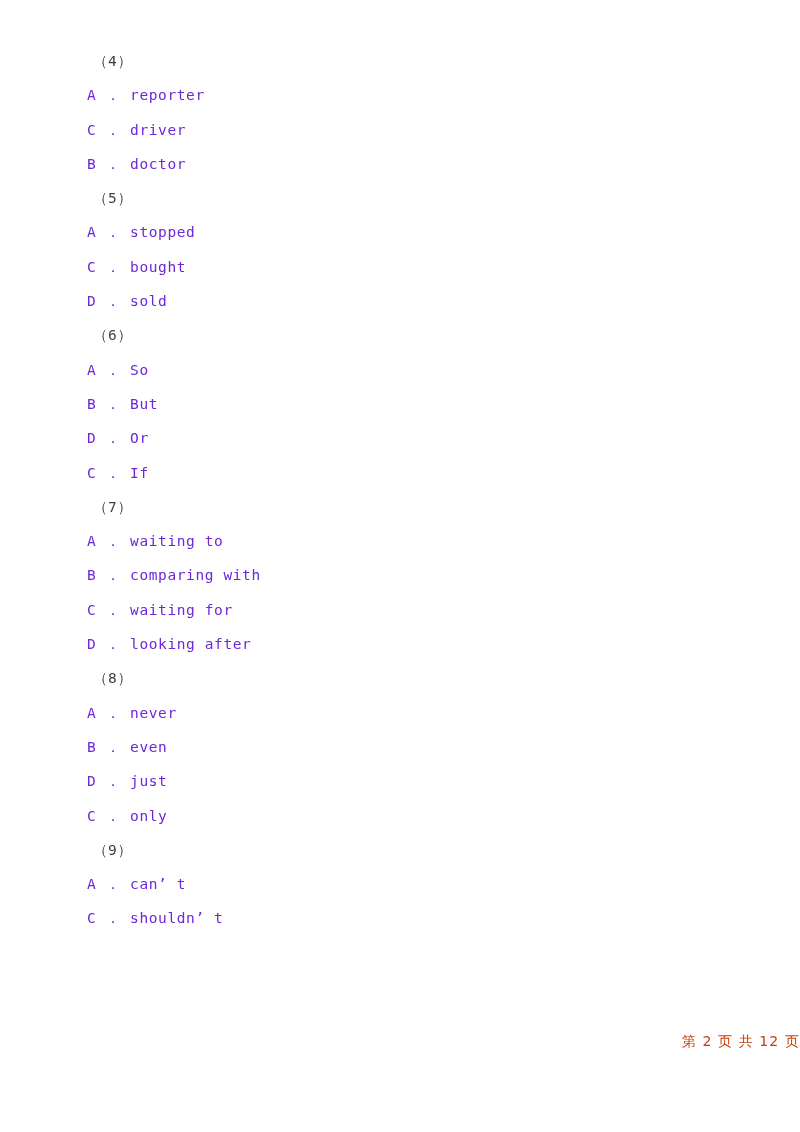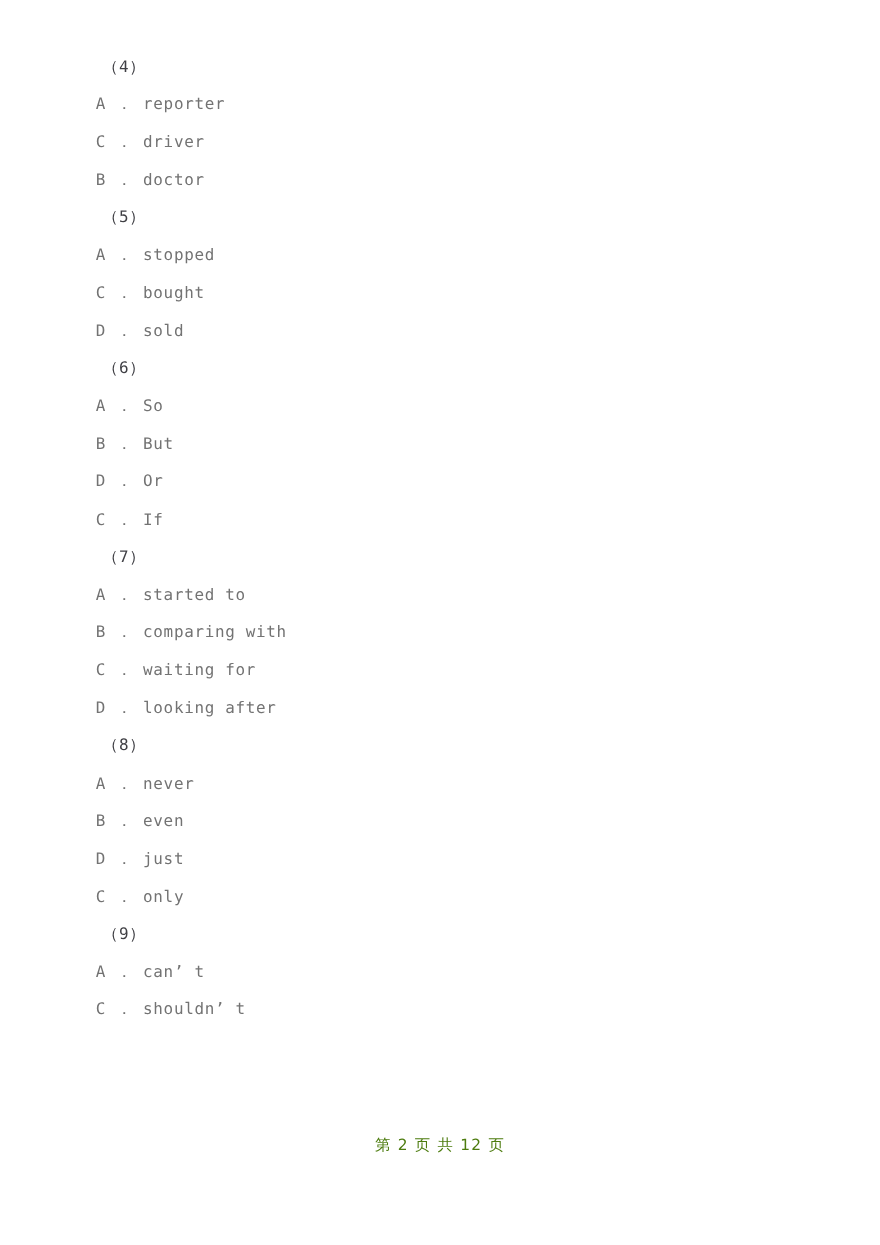--- a/index.html
+++ b/index.html
@@ -36,44 +36,44 @@
     width: 640px;
   }
 
   
   .line {
     height: 34.3px;
     line-height: 34.3px;
     font-size: 14.5px;
     letter-spacing: 0.6px;
     white-space: pre;
-    color: #737373;
+    color: #6d28d9;
   }
 
   
   .line.qnum {
     padding-left: 7px;
     color: #3f3f44;
   }
 
   .line.opt {
     padding-left: 1px;
   }
 
   
   .footer {
     position: absolute;
     left: 0;
     top: 1031px;
     width: 800px;
-    text-align: center;
+    text-align: right;
     font-size: 14px;
     line-height: 20px;
     letter-spacing: 1.1px;
-    color: #4d7c0f;
+    color: #c2410c;
     white-space: pre;
     font-family: "DejaVu Sans", "Liberation Sans", sans-serif;
   }
 </style>
 </head>
 <body>
 
 <div class="page">
 
   <div class="content">
@@ -88,21 +88,21 @@
     <div class="line opt">C ． bought</div>
     <div class="line opt">D ． sold</div>
 
     <div class="line qnum">（6）</div>
     <div class="line opt">A ． So</div>
     <div class="line opt">B ． But</div>
     <div class="line opt">D ． Or</div>
     <div class="line opt">C ． If</div>
 
     <div class="line qnum">（7）</div>
-    <div class="line opt">A ． started to</div>
+    <div class="line opt">A ． waiting to</div>
     <div class="line opt">B ． comparing with</div>
     <div class="line opt">C ． waiting for</div>
     <div class="line opt">D ． looking after</div>
 
     <div class="line qnum">（8）</div>
     <div class="line opt">A ． never</div>
     <div class="line opt">B ． even</div>
     <div class="line opt">D ． just</div>
     <div class="line opt">C ． only</div>
 

